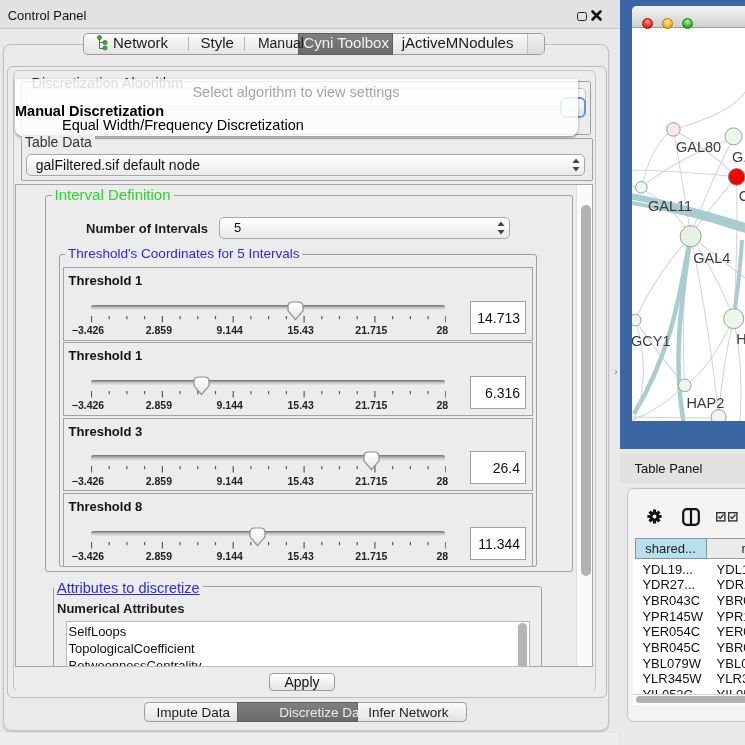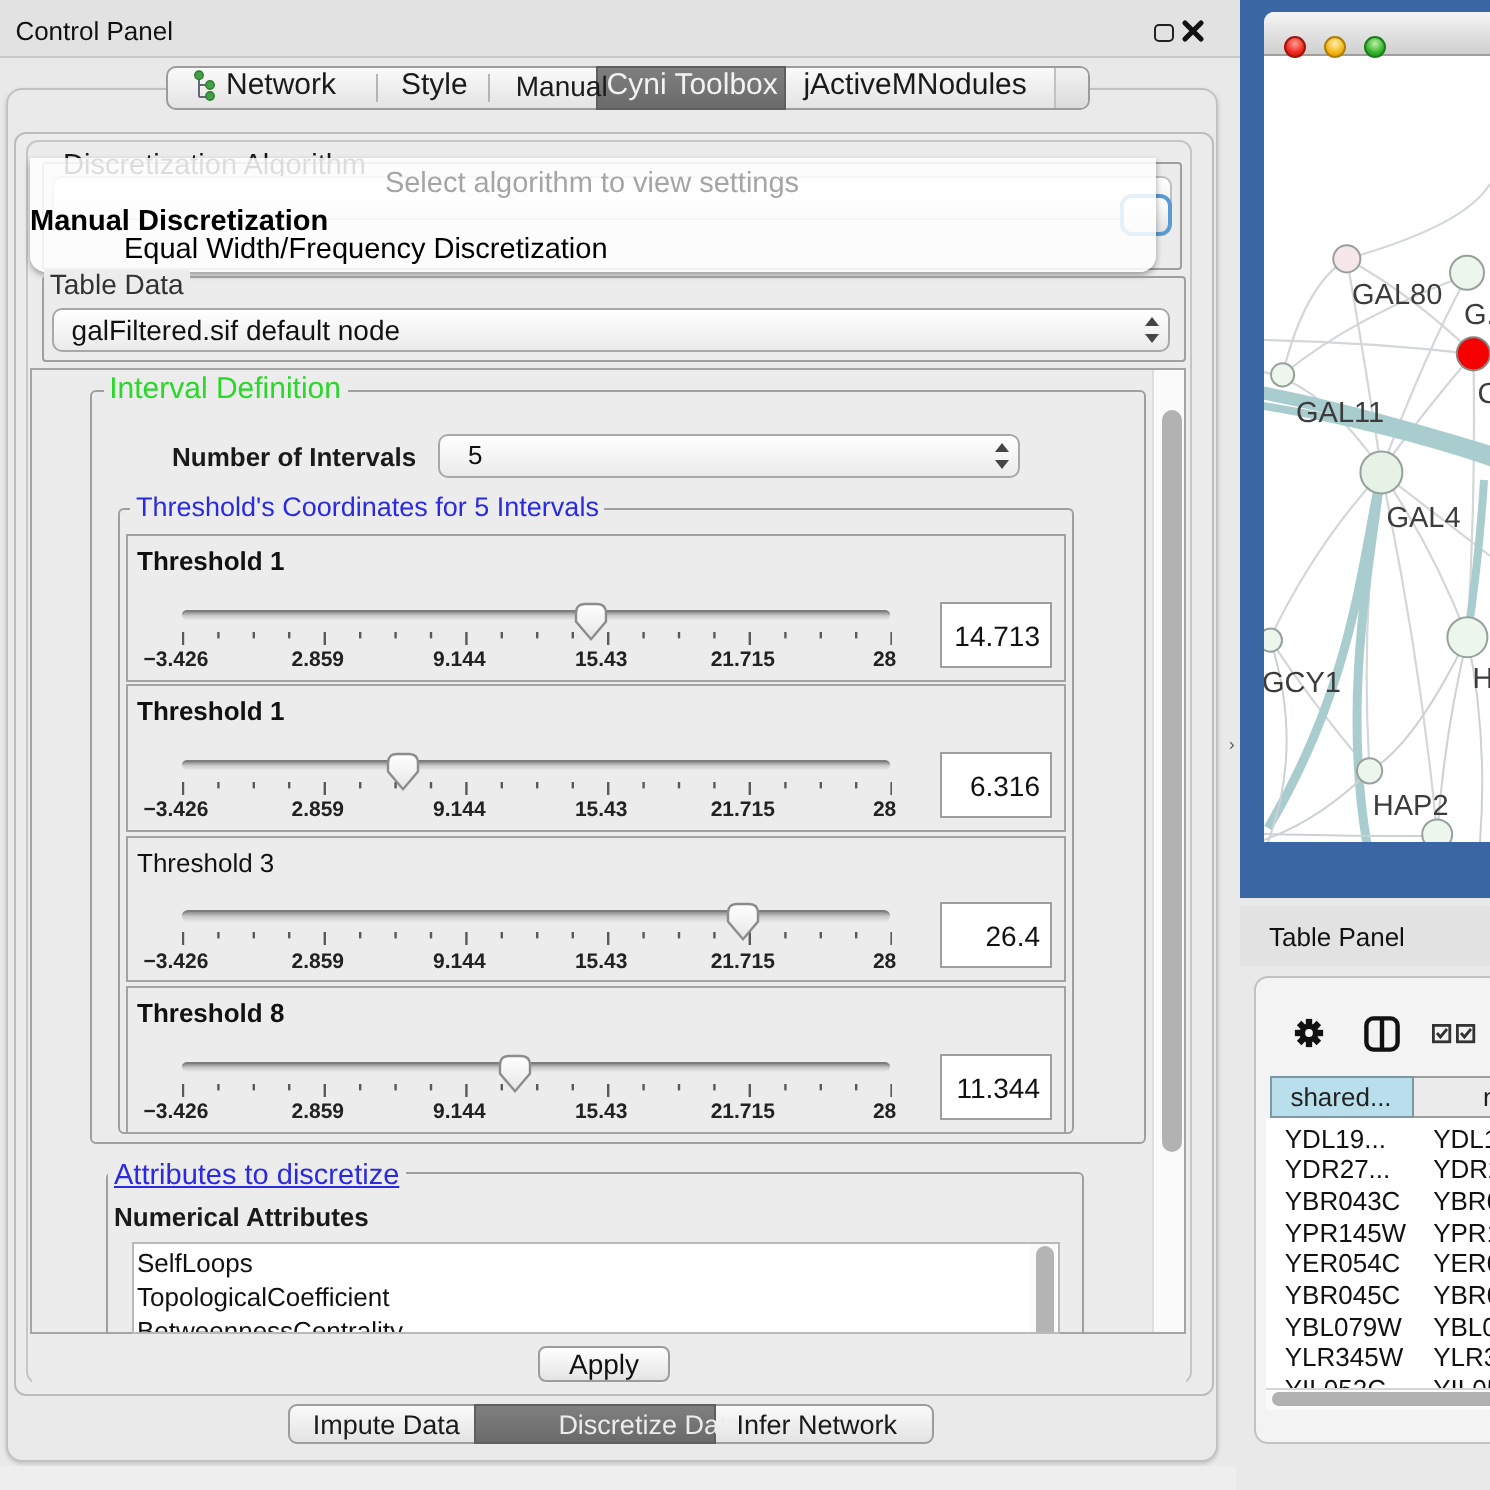--- a/index.html
+++ b/index.html
@@ -287,21 +287,21 @@
       <linearGradient id="th1" x1="0" y1="0" x2="0" y2="1">
         <stop offset="0" stop-color="#ffffff"></stop>
         <stop offset="0.55" stop-color="#f2f2f2"></stop>
         <stop offset="1" stop-color="#e4e4e4"></stop>
       </linearGradient>
     </defs>
 <path d="M1 5.5 Q1 1 5.5 1 L11.5 1 Q16 1 16 5.5 L16 9.8 L8.5 18.6 L1 9.8 Z" fill="url(#th1)" stroke="#8c8c8c" stroke-width="1.2"></path>
   </svg>
 <div class="abs" style="left:470px;top:375.8px;width:56px;height:33px;background:#fff;border:1px solid #9e9e9e;font-size:14px;color:#111;text-align:right;padding:8px 5px 0 0;">6.316</div>
 <div class="abs" style="left:63px;top:417.6px;width:469.5px;height:73.5px;border:1px solid #a3a3a3;background:#ececec;"></div>
-<div class="abs" style="left:68.5px;top:423.6px;font-size:13px;font-weight:normal;color:#111;">Threshold 3</div>
+<div class="abs" style="left:68.5px;top:423.6px;font-size:13px;font-weight:bold;color:#111;">Threshold 3</div>
 <div class="abs" style="left:91.0px;top:455.1px;width:354.3px;height:5.5px;border-radius:3px;background:linear-gradient(#8e8e8e,#c9c9c9 45%,#e8e8e8);border-top:1px solid #7d7d7d;"></div>
 <svg class="abs" style="left:91.0px;top:466.1px;" width="355" height="8" viewBox="0 0 355 8">
     <g stroke="#5a5a5a" stroke-width="1.2">
       <line x1="0.5" y1="0" x2="0.5" y2="6.5"></line>
       <line x1="18.2" y1="0" x2="18.2" y2="3.2"></line>
       <line x1="35.9" y1="0" x2="35.9" y2="3.2"></line>
       <line x1="53.6" y1="0" x2="53.6" y2="3.2"></line>
       <line x1="71.4" y1="0" x2="71.4" y2="6.5"></line>
       <line x1="89.1" y1="0" x2="89.1" y2="3.2"></line>
       <line x1="106.8" y1="0" x2="106.8" y2="3.2"></line>

